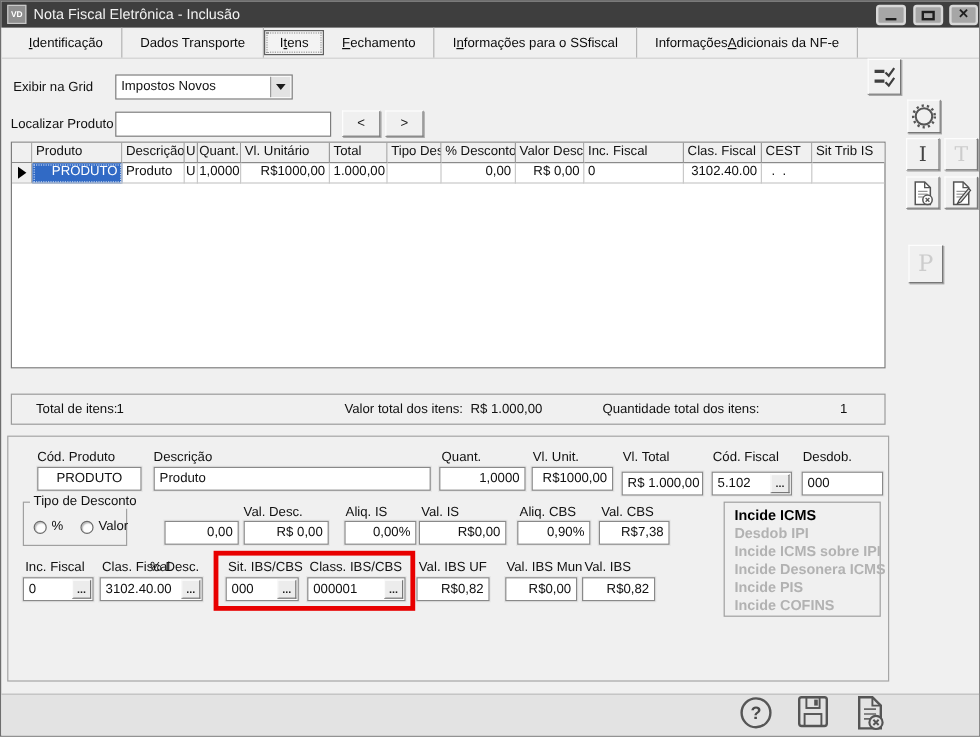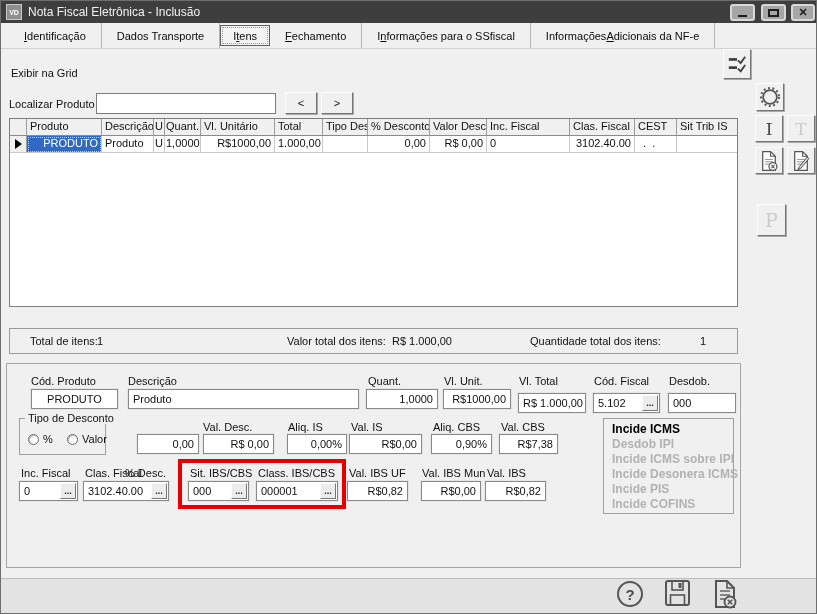--- a/index.html
+++ b/index.html
@@ -130,20 +130,26 @@
         <span>formações para o SSfiscal</span>
       </div>
     <div class="tab">
         <span>Informações </span>
         <span class="accel">A</span>
         <span>dicionais da NF-e</span>
       </div>
   </div>
 
   <div class="lbl" style="left:10px;top:66px;">Exibir na Grid</div>
+  <div class="combo" style="left:95px;top:61px;width:148px;height:21px;">
+    <span>Impostos Novos</span>
+    <span class="combo-arrow">
+        <span class="tri-down"></span>
+      </span>
+  </div>
   <div class="btn" style="left:722px;top:48px;width:28px;height:30px;">
     <svg width="20" height="20" viewBox="0 0 22 22">
       <path d="M2 6 h9" stroke="#3f3f3f" stroke-width="3" fill="none"></path>
       <polyline points="12,7 15,10 20,3" stroke="#3f3f3f" stroke-width="2" fill="none"></polyline>
       <path d="M2 15 h9" stroke="#3f3f3f" stroke-width="3" fill="none"></path>
       <polyline points="12,16 15,19 20,12" stroke="#3f3f3f" stroke-width="2" fill="none"></polyline>
     </svg>
   </div>
 
   <div class="lbl" style="left:8px;top:97px;text-align:center;">Localizar Produto</div>
@@ -221,21 +227,21 @@
   </div>
   <div class="btn serif dim" style="left:756px;top:203px;width:29px;height:32px;font-size:19px;">
       <span>P</span>
     </div>
 
   <div class="totalsbar">
     <div class="lbl" style="left:20px;top:6px;">Total de itens:</div>
     <div class="lbl" style="left:87px;top:6px;">1</div>
     <div class="lbl" style="left:277px;top:6px;">Valor total dos itens:</div>
     <div class="lbl" style="left:382px;top:6px;">R$ 1.000,00</div>
-    <div class="lbl" style="left:520px;top:6px;">Quantidade total dos itens:</div>
+    <div class="lbl" style="left:492px;top:6px;">Quantidade total dos itens:</div>
     <div class="lbl" style="left:690px;top:6px;">1</div>
   </div>
 
   <div class="formpanel"></div>
 
   <div class="lbl" style="left:30px;top:374px;">Cód. Produto</div>
   <div class="field center" style="left:30px;top:388px;width:87px;">PRODUTO</div>
   <div class="lbl" style="left:127px;top:374px;">Descrição</div>
   <div class="field" style="left:127px;top:388px;width:231px;">Produto</div>
   <div class="lbl" style="left:367px;top:374px;">Quant.</div>

